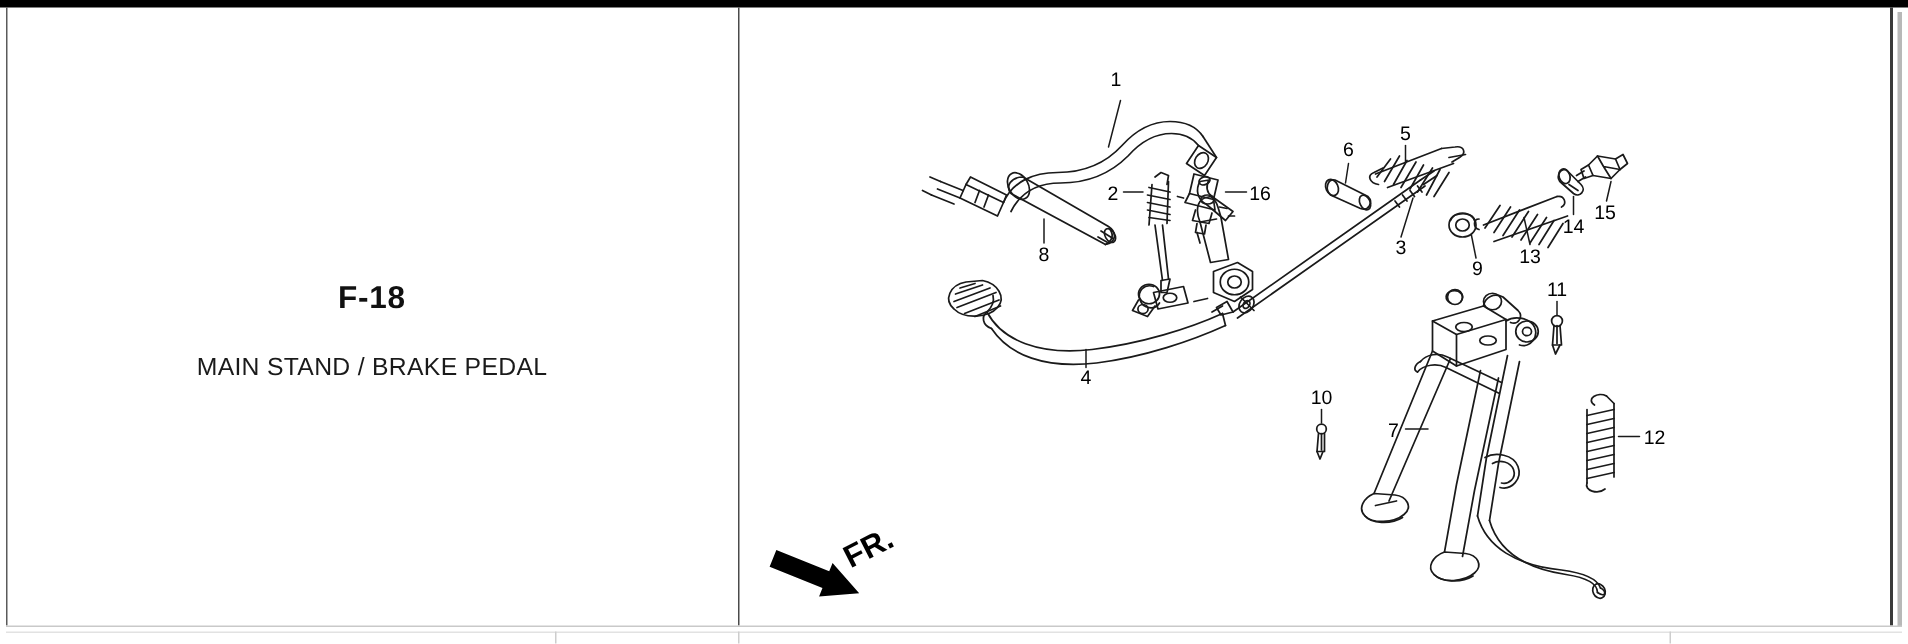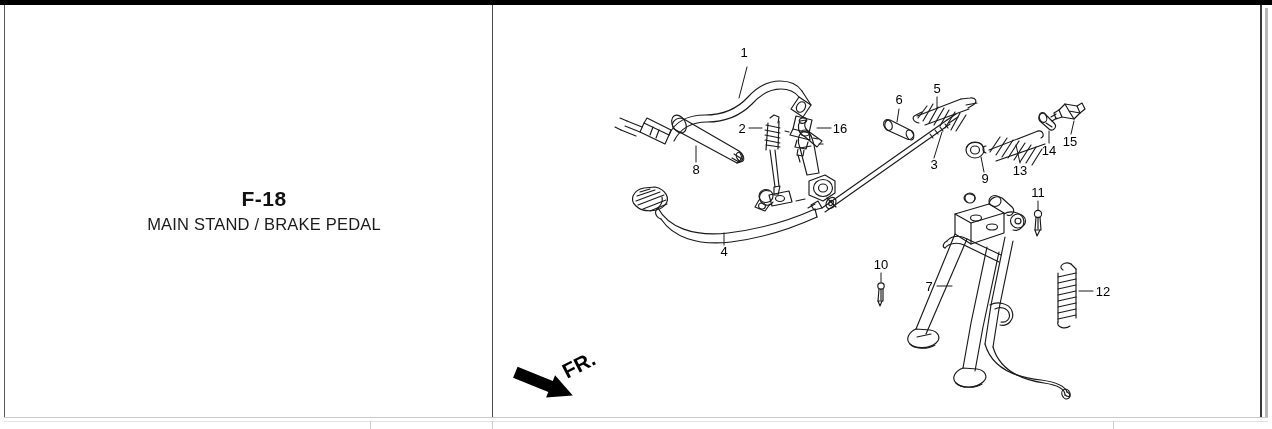--- a/index.html
+++ b/index.html
@@ -67,35 +67,35 @@
     top: 421px;
     width: 1px; height: 8px;
     background: #cdcdcd;
   }
   
   .caption-block {
     position: absolute;
     left: 4px; top: 186px;
     width: 488px;
     text-align: center;
-    padding-left: 16px;
   }
   .caption-code {
     font-size: 21px;
     font-weight: bold;
     color: #111111;
     letter-spacing: 0.5px;
     line-height: 26px;
   }
   .caption-name {
     font-size: 16.5px;
     font-weight: normal;
     color: #1a1a1a;
     letter-spacing: 0.2px;
     line-height: 24px;
+    margin-top: 21px;
   }
   
   .illustration {
     position: absolute;
     left: 493px; top: 5px;
     width: 769px; height: 412px;
   }
   .illustration svg {
     display: block;
   }

